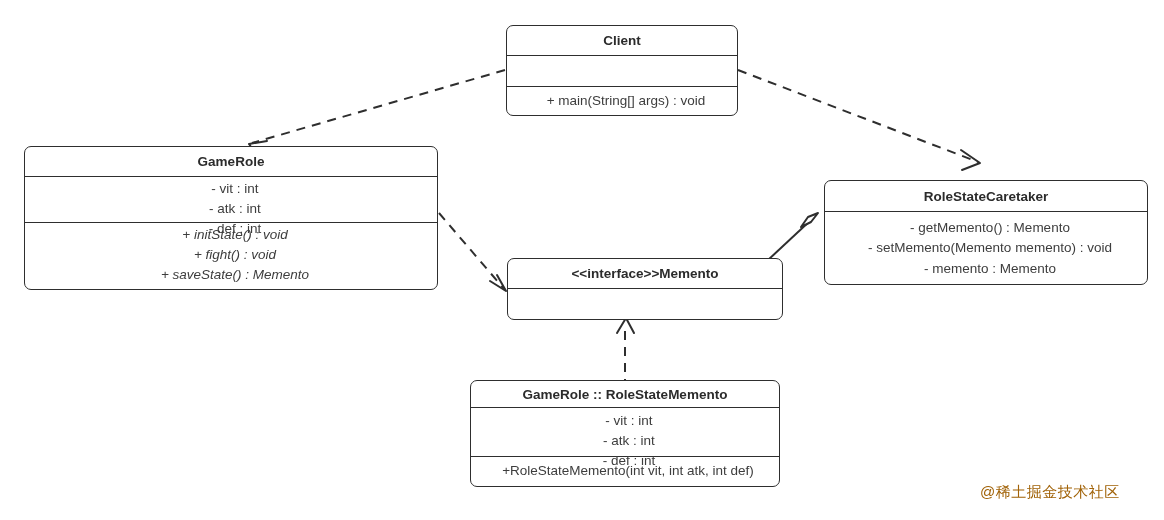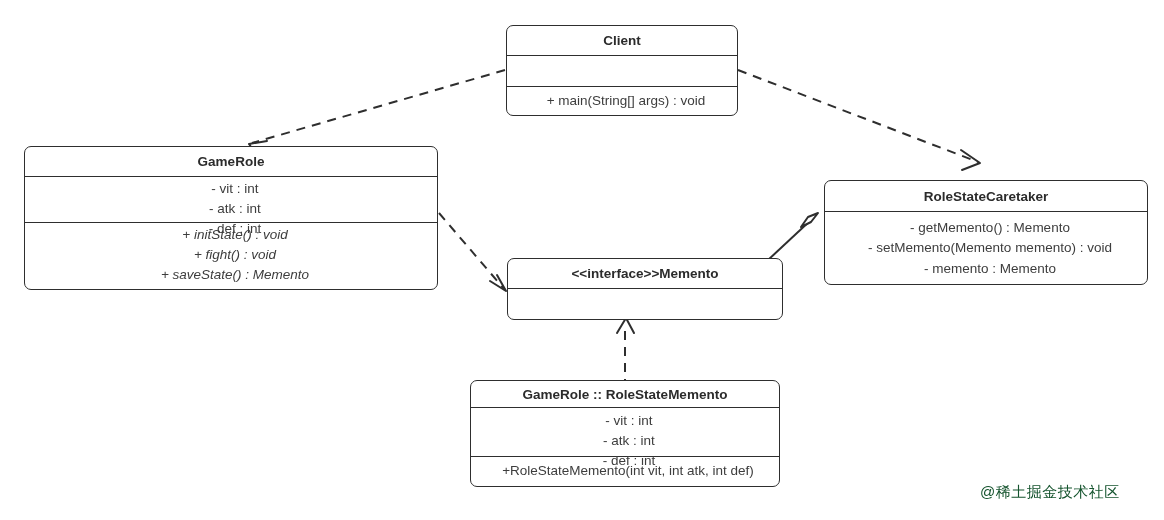--- a/index.html
+++ b/index.html
@@ -57,21 +57,21 @@
   .uml-compartment.div-bottom {
     border-bottom: 1.6px solid #2e2e2e;
   }
   .uml-compartment .row {
     white-space: pre;
     text-align: center;
   }
   .watermark {
     position: absolute;
     font-size: 15px;
-    color: #14532d;
+    color: #a16207;
     white-space: nowrap;
     letter-spacing: 0.5px;
   }
 </style>
 </head>
 <body>
 
 <div id="canvas">
 
   <svg id="edges" viewBox="0 0 1164 520" width="1164" height="520">

